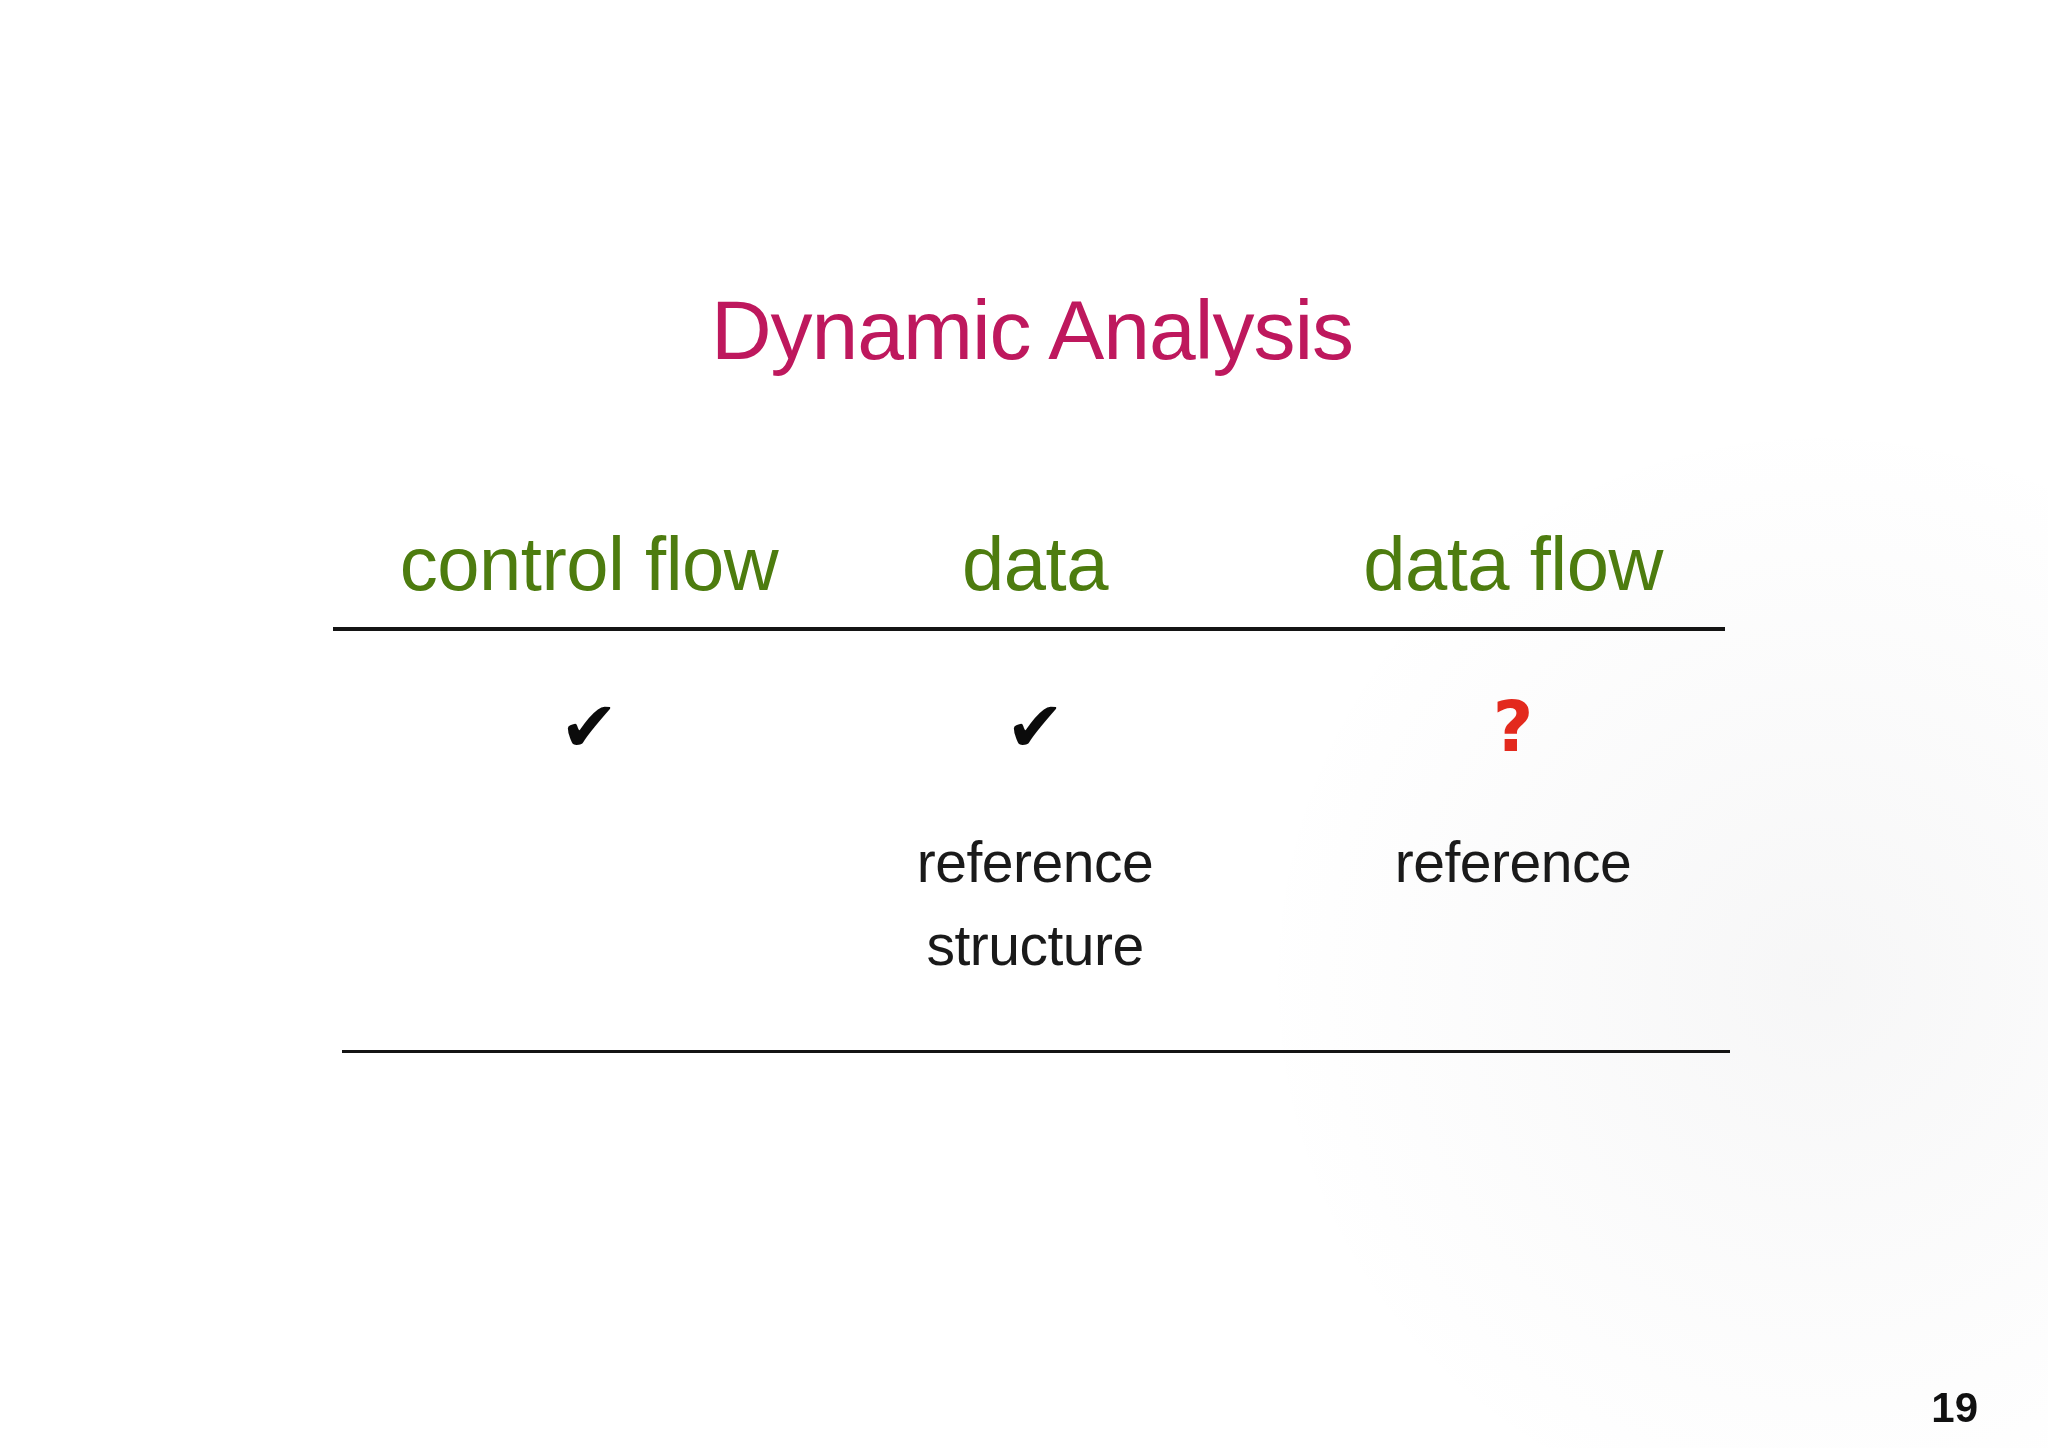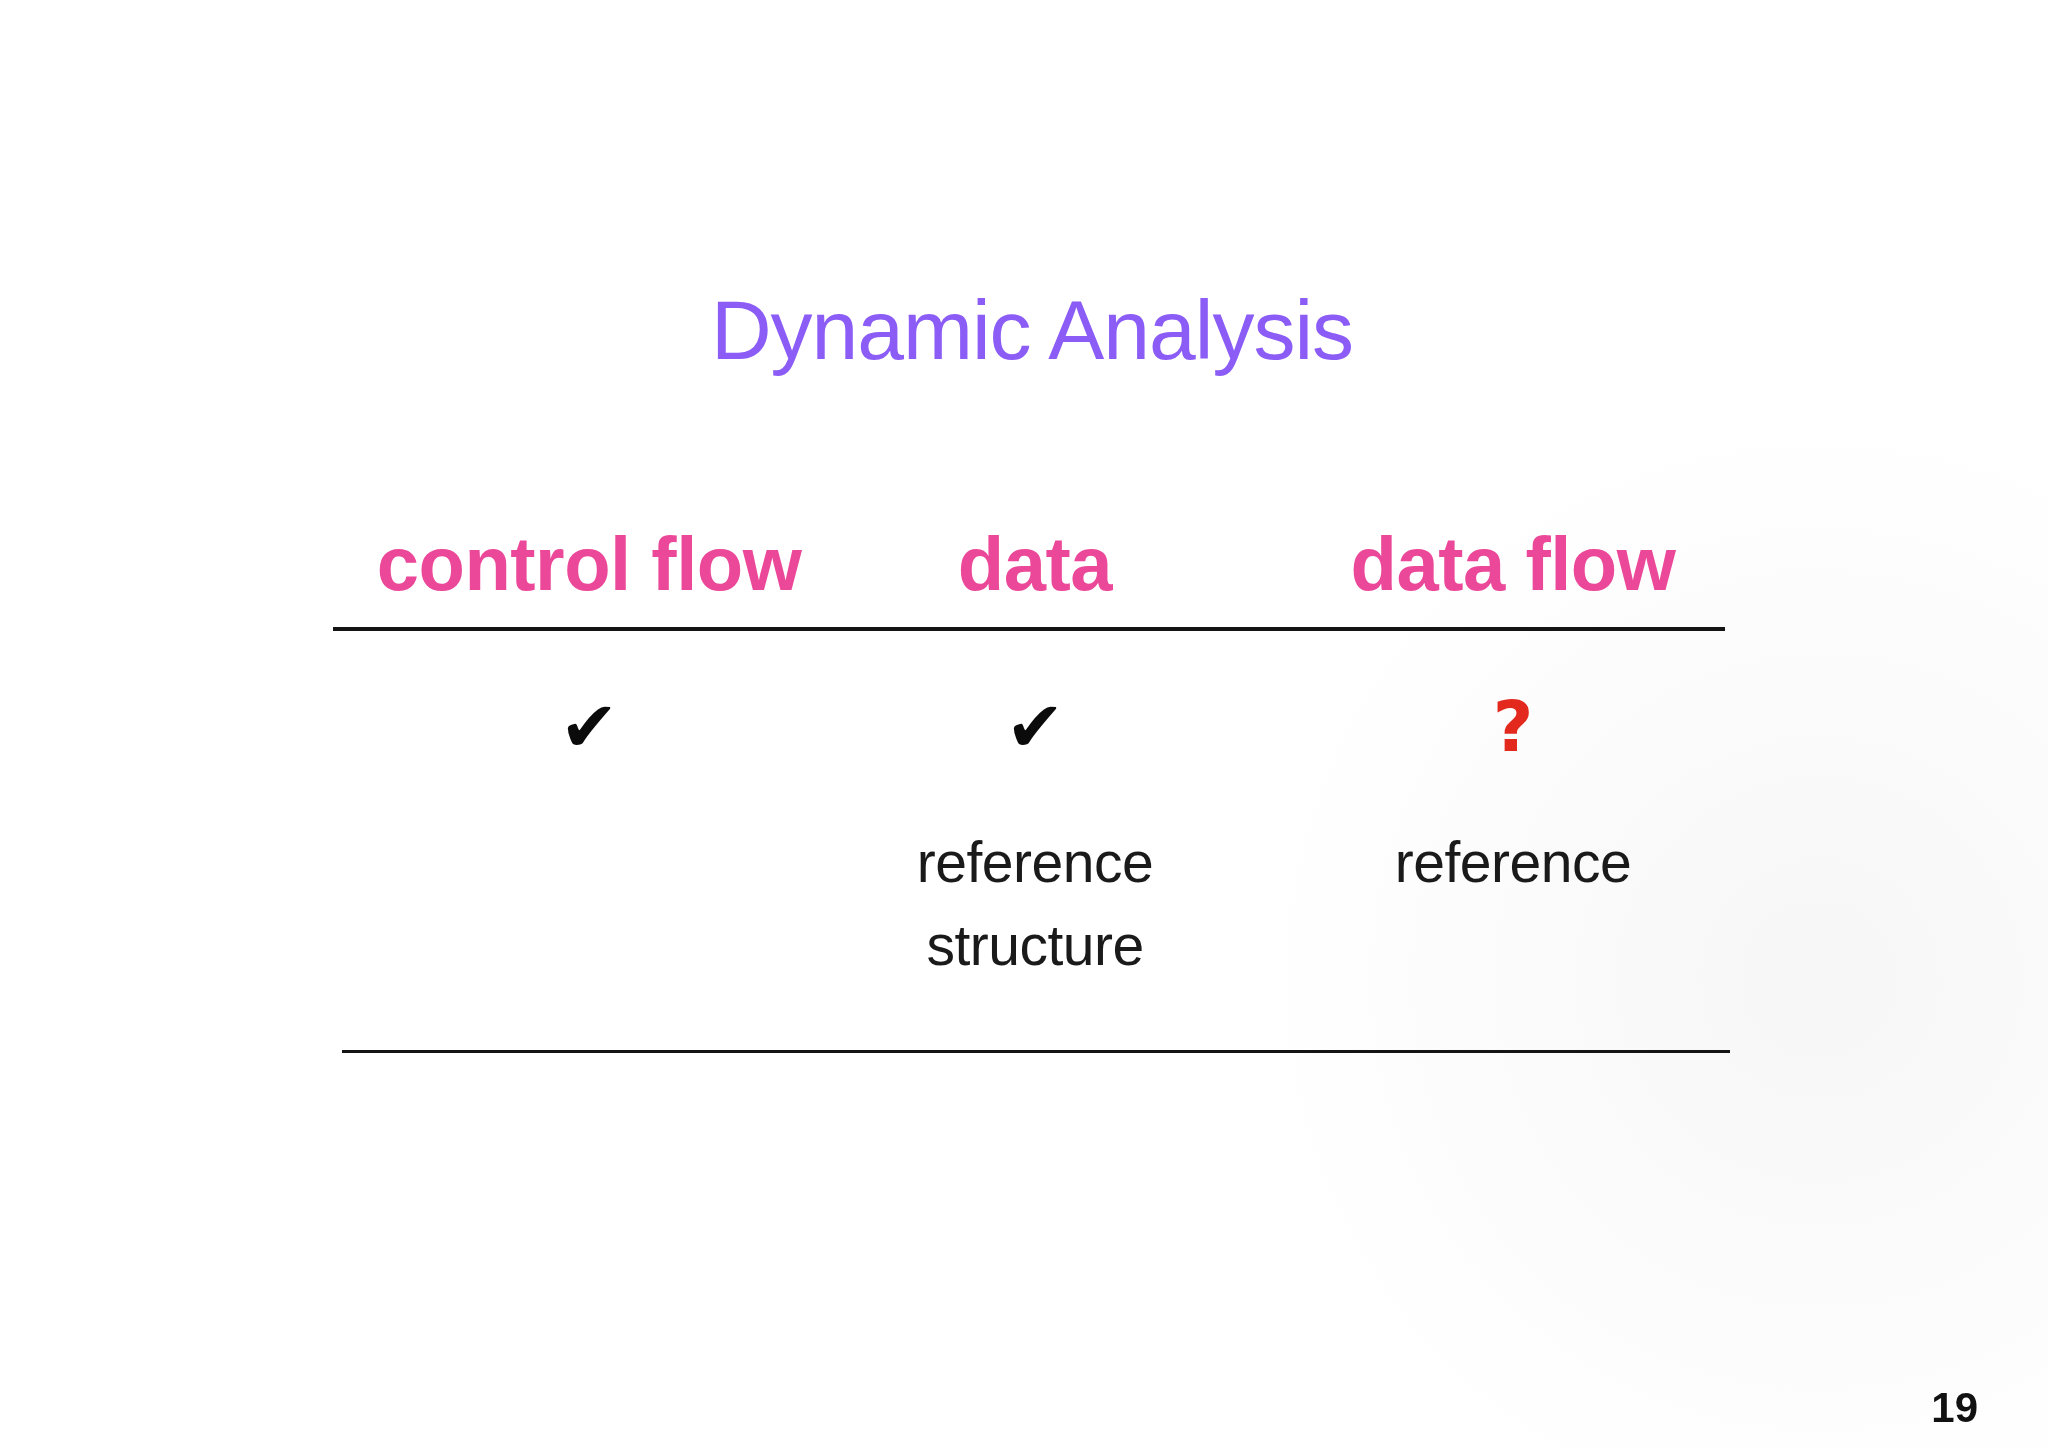--- a/index.html
+++ b/index.html
@@ -28,21 +28,21 @@
   .title {
     position: absolute;
     top: 282px;
     left: 336px;
     width: 1392px;
     margin: 0;
     font-size: 84px;
     font-weight: 400;
     letter-spacing: -1px;
     text-align: center;
-    color: #8b5cf6;
+    color: #be185d;
   }
   .rule {
     position: absolute;
     background: #141414;
   }
   .rule-top {
     left: 333px;
     top: 627px;
     width: 1392px;
     height: 4px;
@@ -57,25 +57,25 @@
     position: absolute;
     top: 522px;
     width: 520px;
     text-align: center;
   }
   .col-1 { left: 329px; }
   .col-2 { left: 775px; }
   .col-3 { left: 1253px; }
   .col-header {
     font-size: 76px;
-    font-weight: 700;
+    font-weight: 400;
     letter-spacing: -0.5px;
     line-height: 84px;
     height: 105px;
-    color: #ec4899;
+    color: #4d7c0f;
     white-space: nowrap;
   }
   .mark {
     margin-top: 20px;
     height: 160px;
     line-height: 160px;
     font-family: "DejaVu Sans", "Liberation Sans", sans-serif;
     font-size: 70px;
     font-weight: 700;
   }

